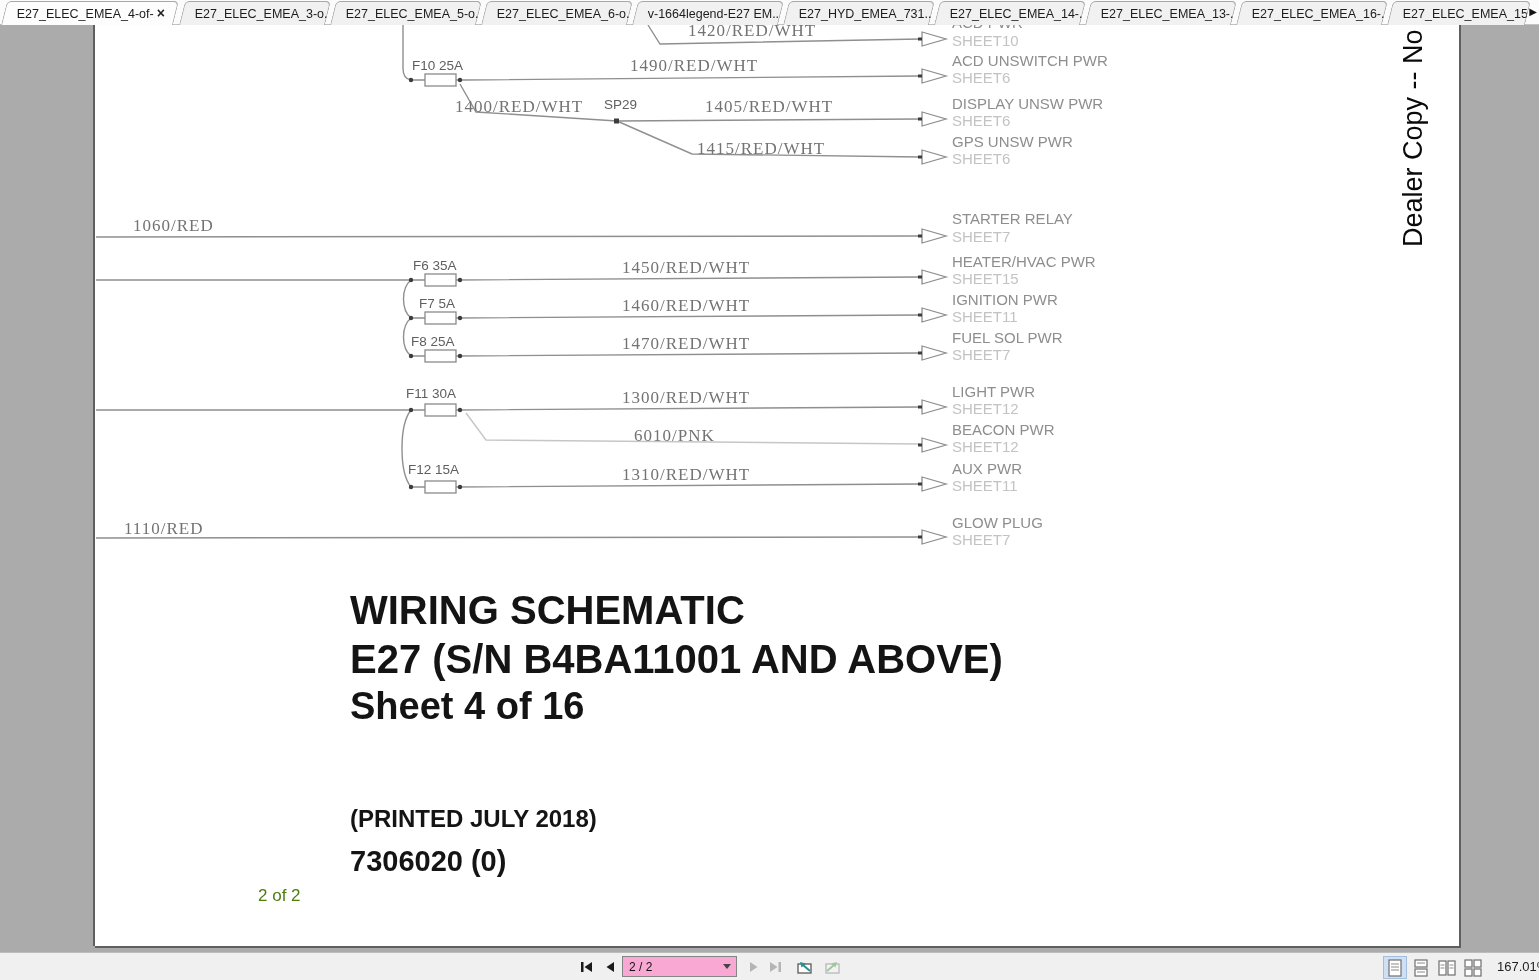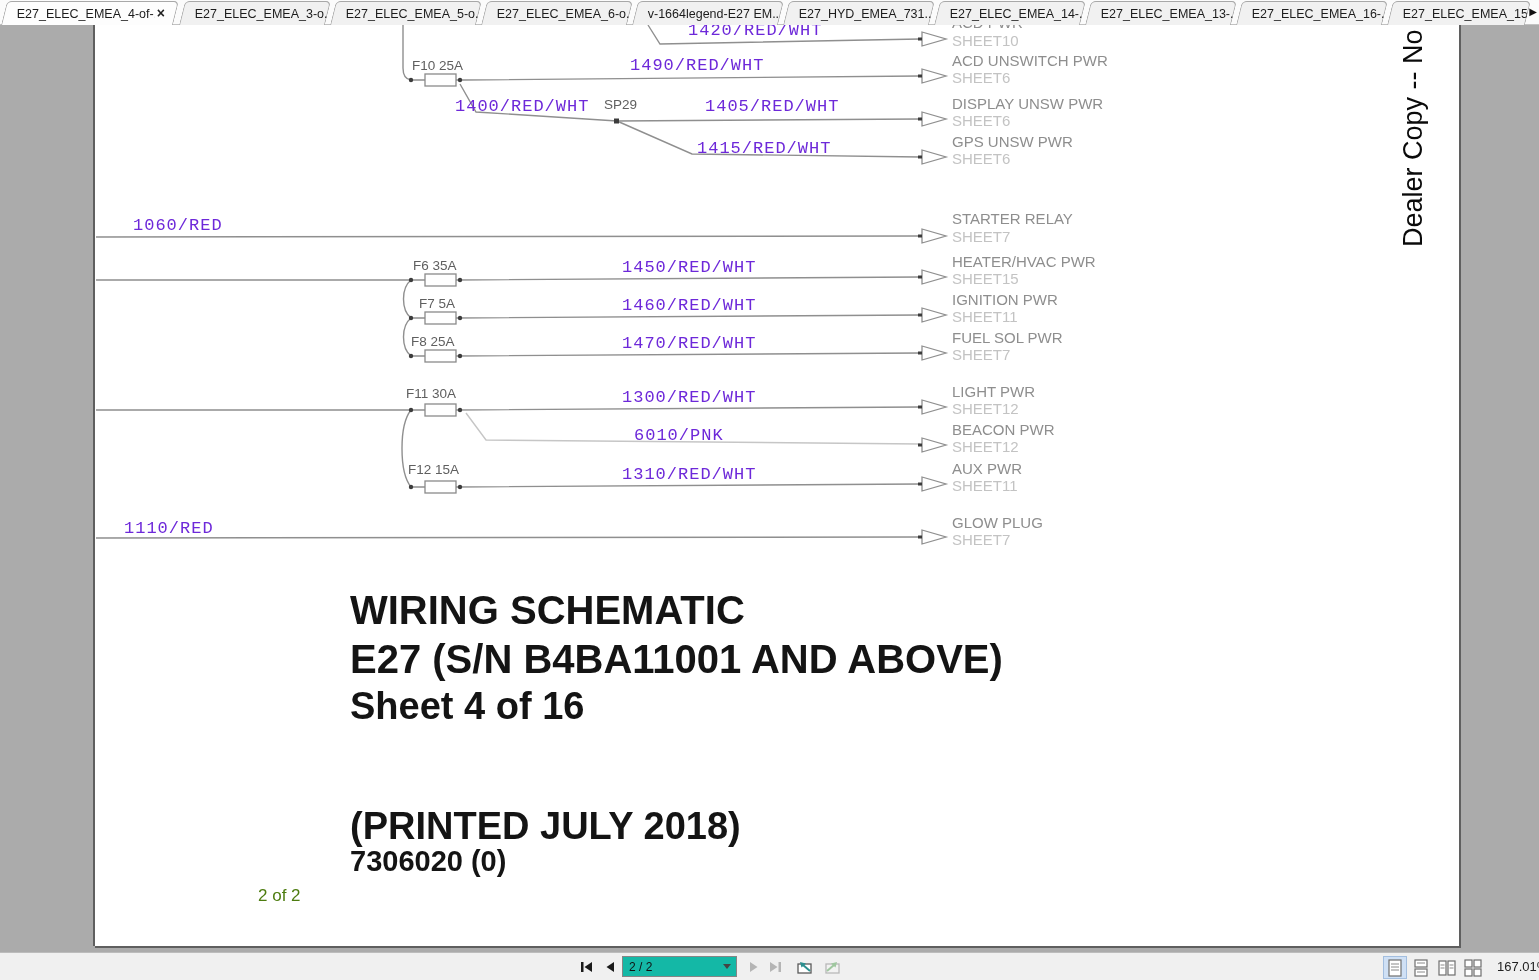--- a/index.html
+++ b/index.html
@@ -25,22 +25,22 @@
   #gutter-left  { position:absolute; left:0; top:25px; width:95px;  height:922px;
                   background:#ababab; border-right:2px solid #5f5f5f; z-index:30; }
   #gutter-right { position:absolute; left:1459px; top:25px; width:80px; height:922px;
                   background:#ababab; border-left:2px solid #5f5f5f; z-index:30; }
   #page-bottom-strip { position:absolute; left:0; top:946px; width:1539px; height:6px;
                   background:#ababab; z-index:30; }
   #page-bottom-border { position:absolute; left:95px; top:946px; width:1366px; height:2px;
                   background:#5f5f5f; z-index:31; }
 
   
-  .wire { position:absolute; font-family:Liberation Mono, monospace;
-          font-size:17px; letter-spacing:1px; color:#6d28d9; white-space:nowrap; z-index:6; }
+  .wire { position:absolute; font-family:Liberation Serif, serif;
+          font-size:17px; letter-spacing:1px; color:#737373; white-space:nowrap; z-index:6; }
   .fuselbl { position:absolute; font-size:13.5px; color:#5f5f5f; white-space:nowrap; z-index:6; }
   .dest  { position:absolute; left:952px; font-size:15px; color:#8e8e8e; white-space:nowrap; z-index:6; }
   .sheet { position:absolute; left:952px; font-size:15px; color:#c3c3c3; white-space:nowrap; z-index:6; }
   .splice-lbl { position:absolute; font-size:13.5px; color:#5f5f5f; z-index:6; }
 
   #watermark { position:absolute; left:1398px; top:247px; transform:rotate(-90deg);
                transform-origin:0 0; font-size:27px; color:#0a0a0a;
                white-space:nowrap; z-index:6; }
 
   #svg-lines { position:absolute; left:0; top:0; z-index:5; }
@@ -50,21 +50,21 @@
                 font-weight:bold; color:#141414; z-index:6; white-space:nowrap; }
   #page-num-label { position:absolute; left:258px; top:886px; font-size:17px;
                     color:#4d7c0f; z-index:6; }
 
   
   #toolbar { position:absolute; left:0; top:952px; width:1539px; height:28px;
              background:#f0f0f0; border-top:1px solid #bcbcbc; z-index:40; }
   .tb-btn { position:absolute; top:4px; width:20px; height:20px; display:flex;
             align-items:center; justify-content:center; cursor:pointer; }
   #page-combo { position:absolute; left:622px; top:3px; width:115px; height:21px;
-                background:#14b8a6; border:1px solid #858585; font-size:12px;
+                background:#f9a8d4; border:1px solid #858585; font-size:12px;
                 color:#111; display:flex; align-items:center; cursor:pointer; }
   #page-combo .val { padding-left:6px; flex:1; }
   #page-combo .caret { width:0; height:0; border-left:4px solid transparent;
                 border-right:4px solid transparent; border-top:5px solid #444;
                 margin-right:5px; }
   .layout-btn { position:absolute; top:3px; width:24px; height:23px; display:flex;
                 align-items:center; justify-content:center; cursor:pointer; }
   .layout-btn.selected { background:#cfe0f5; border:1px solid #a3bedf; }
   #zoom-value { position:absolute; left:1497px; top:6px; font-size:13px; color:#222;
                 width:60px; overflow:hidden; white-space:nowrap; }
@@ -197,21 +197,21 @@
 <div class="dest" style="top:421px;">BEACON PWR</div>
 <div class="sheet" style="top:438px;">SHEET12</div>
 <div class="dest" style="top:460px;">AUX PWR</div>
 <div class="sheet" style="top:477px;">SHEET11</div>
 <div class="dest" style="top:514px;">GLOW PLUG</div>
 <div class="sheet" style="top:531px;">SHEET7</div>
 
 <div class="title-line" style="top:588px; font-size:40px;">WIRING SCHEMATIC</div>
 <div class="title-line" style="top:637px; font-size:40px;">E27 (S/N B4BA11001 AND ABOVE)</div>
 <div class="title-line" style="top:685px; font-size:38px;">Sheet 4 of 16</div>
-<div class="title-line" style="top:805px; font-size:38px;">(PRINTED JULY 2018)</div>
+<div class="title-line" style="top:805px; font-size:24px;">(PRINTED JULY 2018)</div>
 <div class="title-line" style="top:845px; font-size:29px;">7306020 (0)</div>
 <div id="page-num-label">2 of 2</div>
 
 <div id="watermark">Dealer Copy -- No</div>
 
 <div id="gutter-left"></div>
 <div id="gutter-right"></div>
 <div id="page-bottom-strip"></div>
 <div id="page-bottom-border"></div>
 

